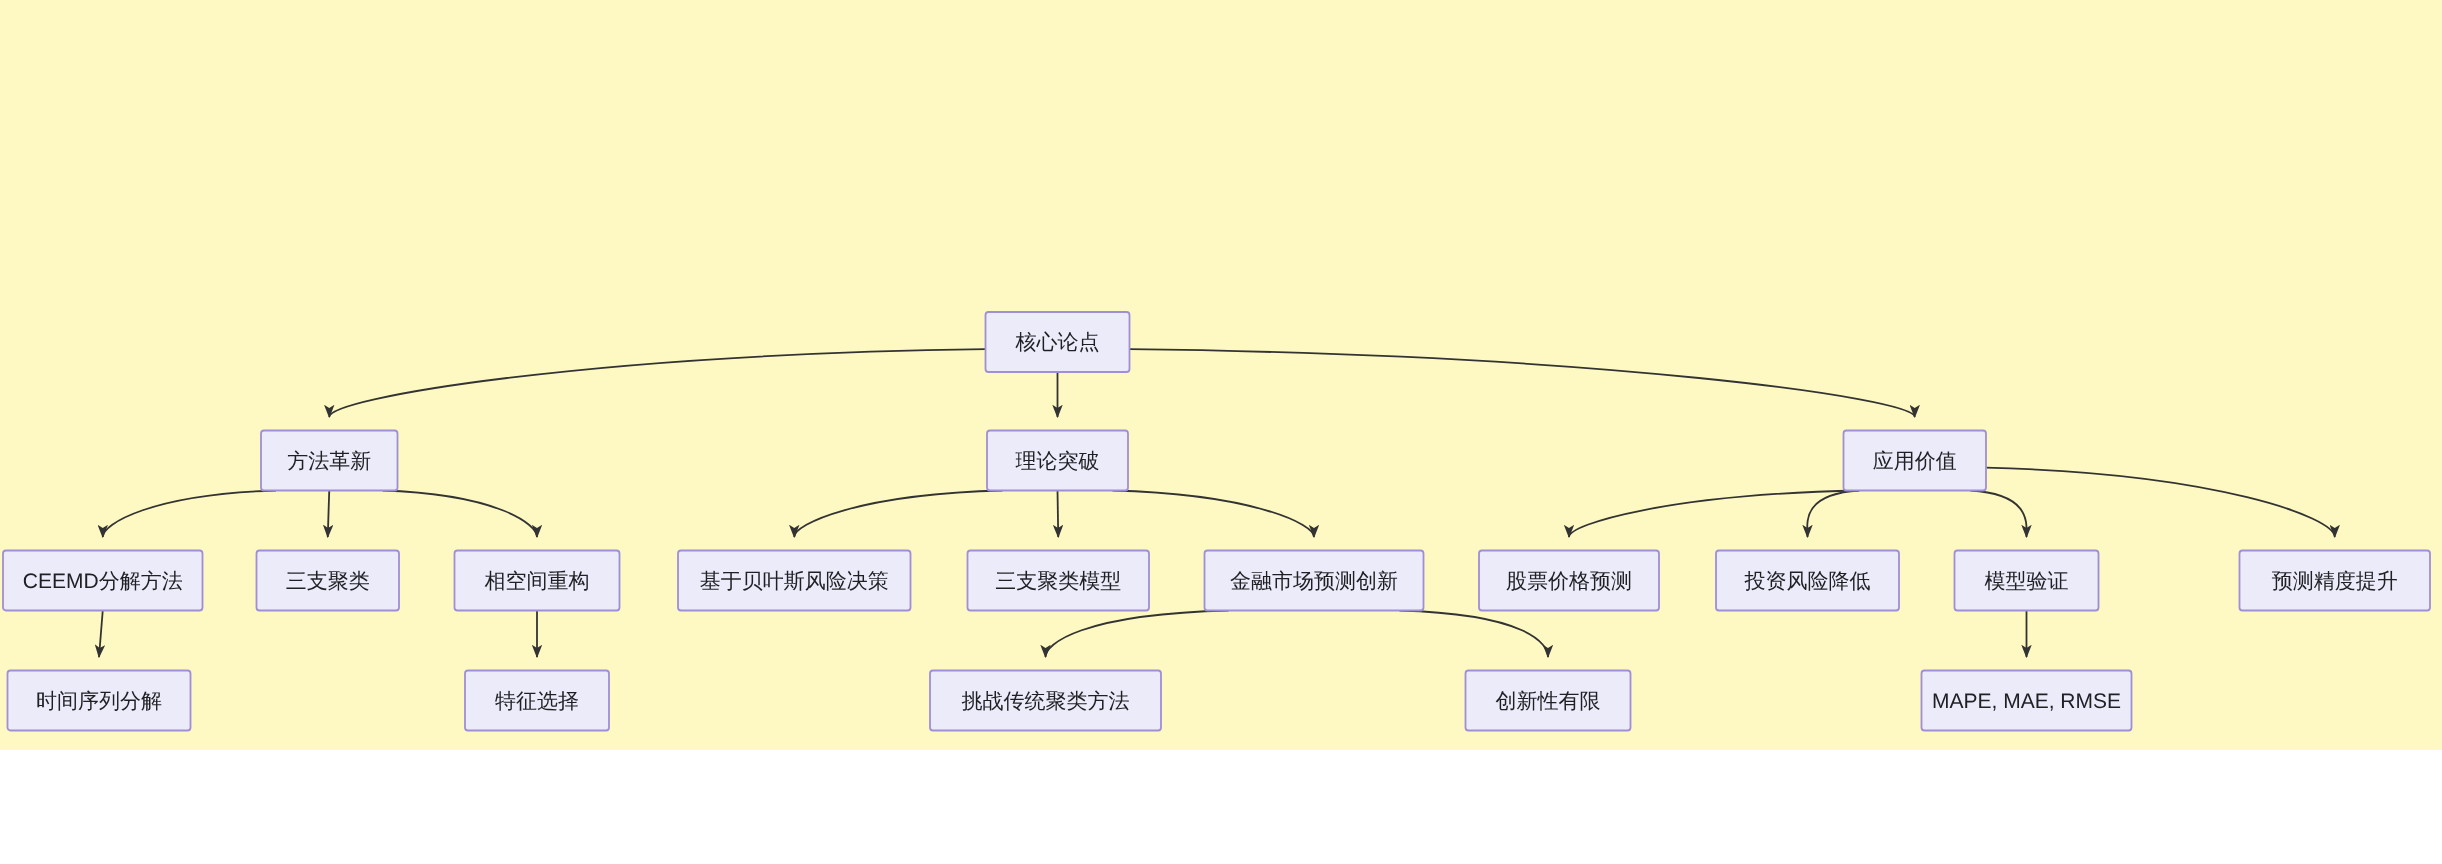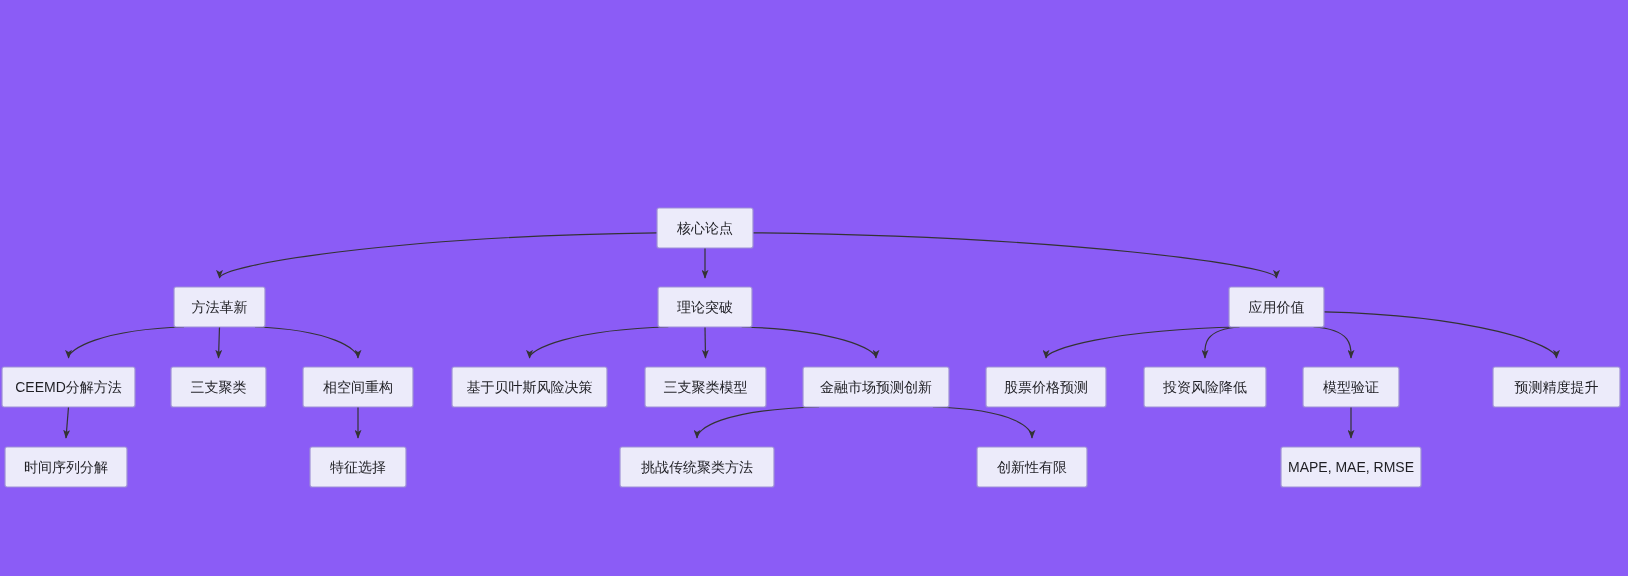--- a/index.html
+++ b/index.html
@@ -9,22 +9,22 @@
   }
   body {
     width: 1628px;
     height: 576px;
     font-family: "Liberation Sans", "DejaVu Sans", sans-serif;
     overflow: hidden;
   }
   #diagram-root {
     position: relative;
     width: 1628px;
-    height: 576px;
-    background: #8b5cf6;
+    height: 500px;
+    background: #fef9c3;
   }
   svg.flow-canvas {
     position: absolute;
     top: 0;
     left: 0;
     width: 1628px;
     height: 576px;
   }
   .edge-path {
     fill: none;

